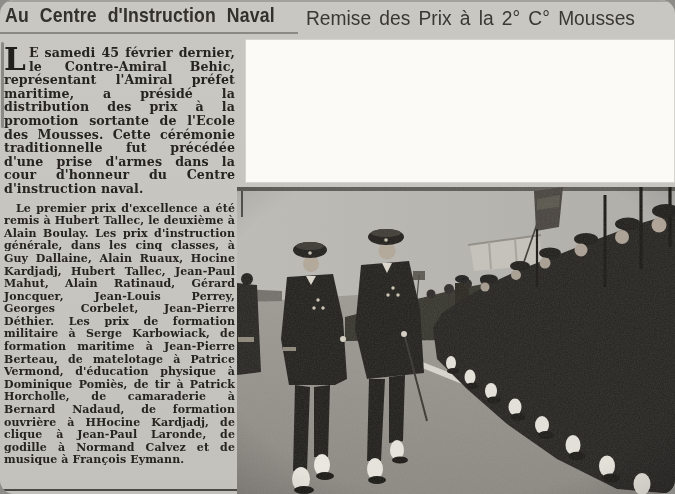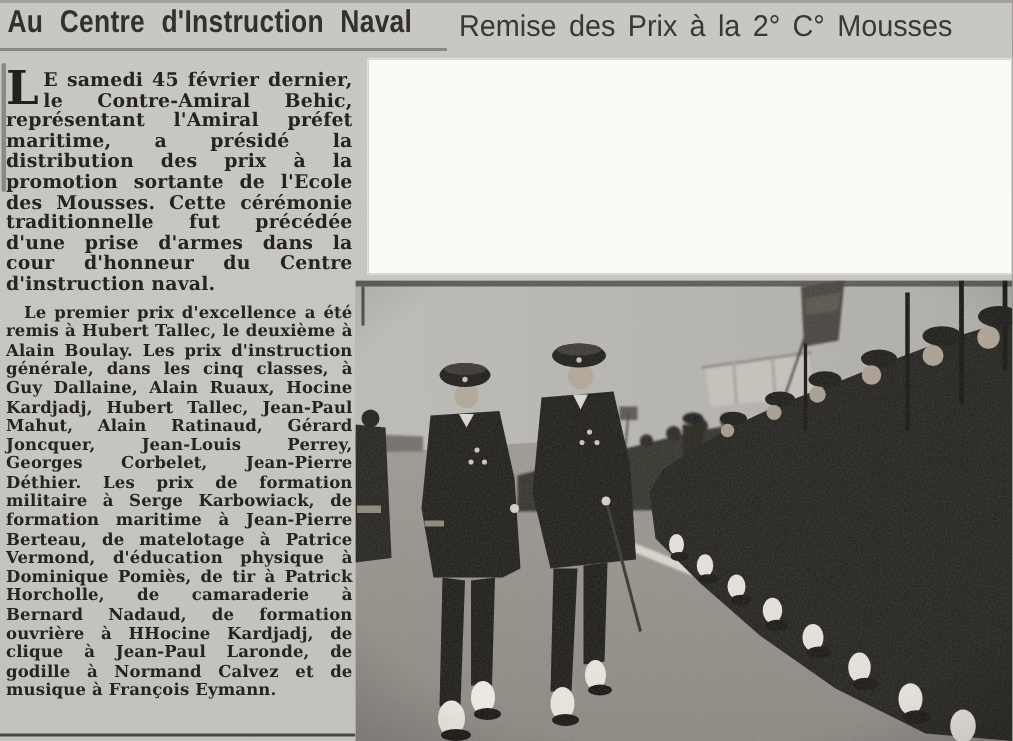--- a/index.html
+++ b/index.html
@@ -1,19 +1,20 @@
 <!DOCTYPE html>
 <html><head>
 <meta charset="utf-8">
 <style>
   html,body { margin:0; padding:0; background:#8e8c88; }
   .page {
     position:relative; width:675px; height:494px; overflow:hidden;
     background:linear-gradient(180deg,#c9c7c2 0%,#c7c5c0 55%,#c3c1bc 100%);
     font-family:"DejaVu Serif", serif;
+    border-radius:14px;
   }
   .paper-edge-top { position:absolute; left:0; top:0; width:675px; height:2px; background:#a4a29d; }
   .paper-edge-left-streak { position:absolute; left:1px; top:42px; width:3px; height:86px; background:#5a5853; opacity:.55; border-radius:2px; }
 
   .headline-left {
     position:absolute; left:5px; top:3px; width:340px;
     font-family:"Liberation Sans", sans-serif; font-weight:bold;
     font-size:21px; letter-spacing:.2px; word-spacing:7px; color:#33312d;
     transform:scaleX(.84); transform-origin:left top; white-space:nowrap;
   }

